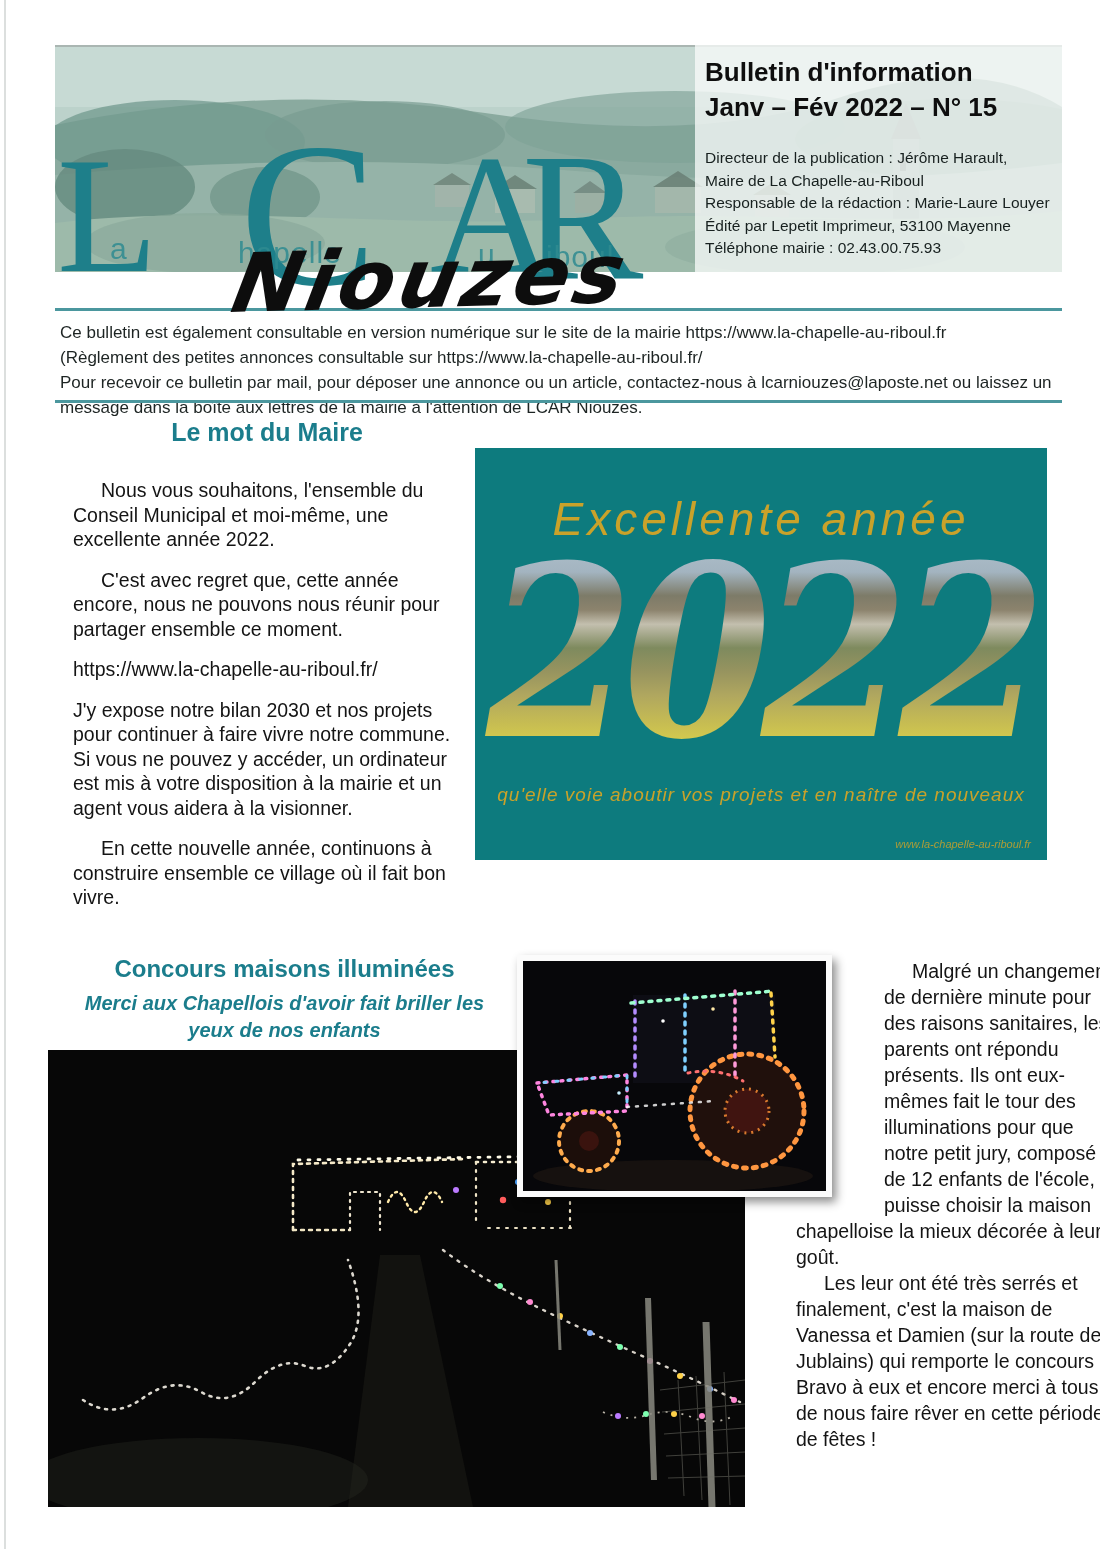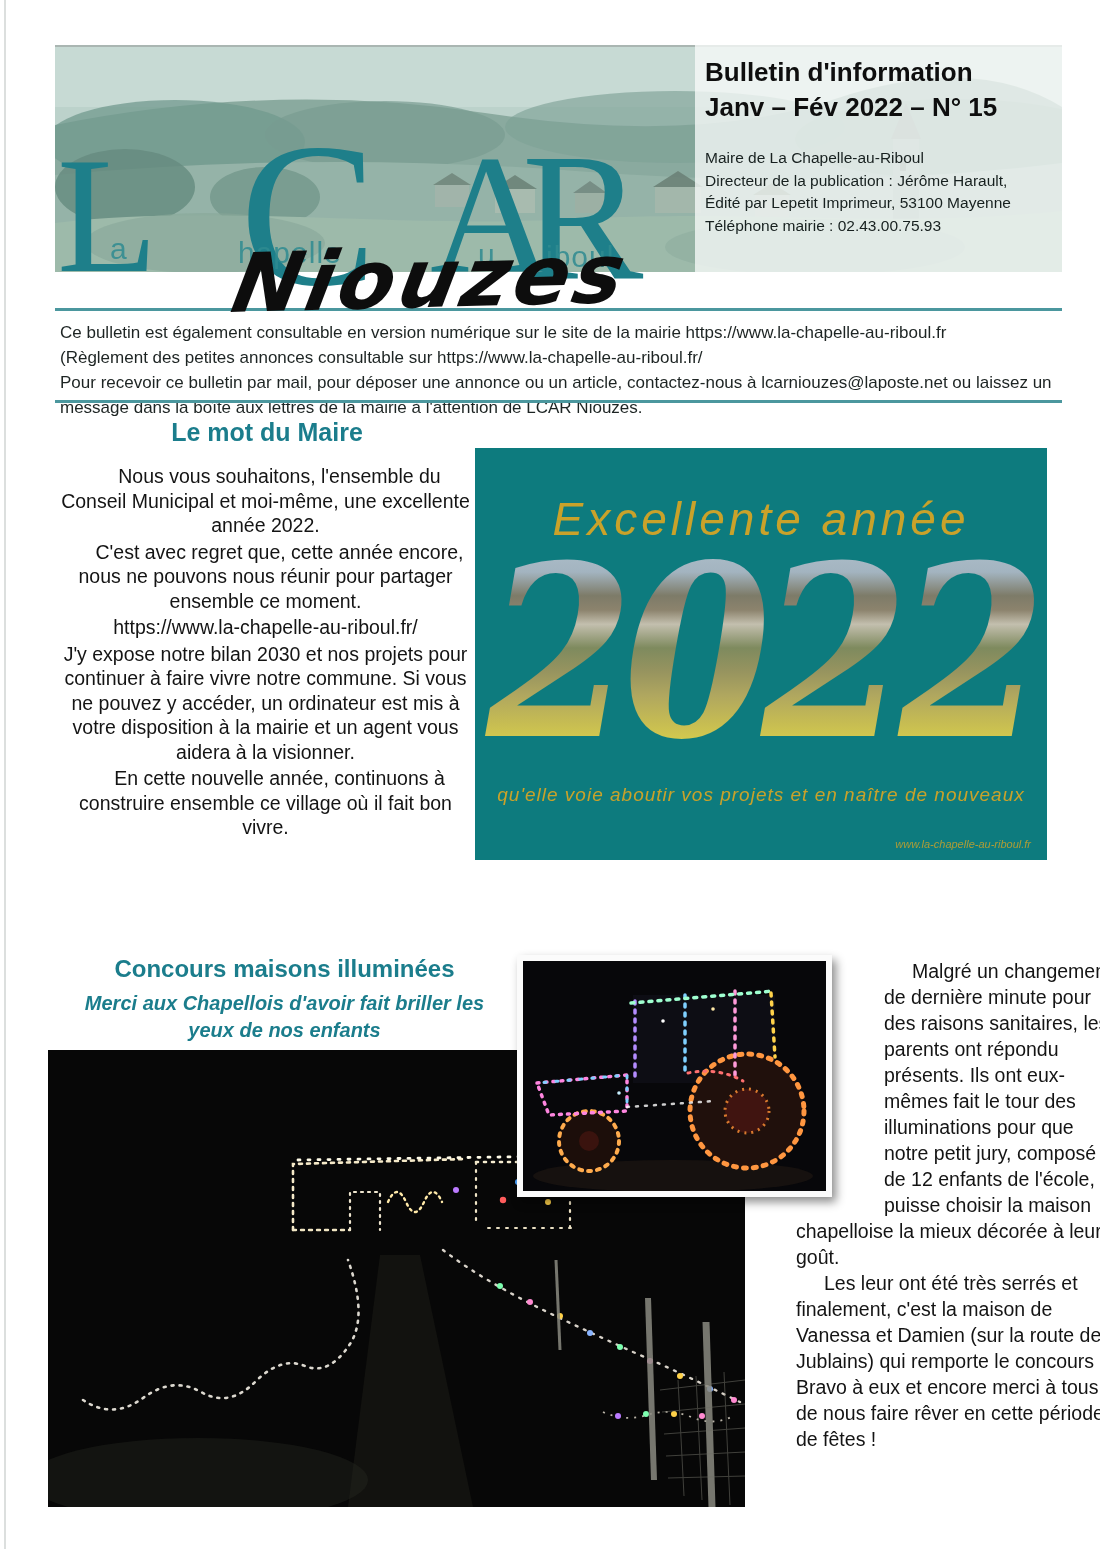--- a/index.html
+++ b/index.html
@@ -27,21 +27,21 @@
 
   .rule{left:55px;width:1007px;height:3px;background:#4b979e;}
 
   
   .intro{left:60px;top:320px;width:1002px;font-size:17px;line-height:25px;color:#1d2423;}
 
   
   .section-title{color:#1b7d8c;font-weight:bold;text-align:center;}
   .maire-title{left:57px;top:418px;width:420px;font-size:25px;}
   .maire-col{left:57px;top:462px;width:417px;font-size:19.5px;line-height:24.5px;color:#141414;}
-  .maire-col p{margin:2px;text-align:center;}
+  .maire-col p{margin:16px;}
   .indent{text-indent:28px;}
 
   
   .card2022{left:475px;top:448px;width:572px;height:412px;background:#0d7b7e;overflow:hidden;font-style:italic;}
   .card-top{position:absolute;left:0;top:44px;width:100%;text-align:center;
     color:#c9a22a;font-size:46px;letter-spacing:4px;font-weight:400;}
   .card-year{position:absolute;left:0;top:86px;width:100%;text-align:center;
     font-family:"DejaVu Serif",serif;font-weight:bold;font-size:212px;line-height:1;
     letter-spacing:-10px;transform:scaleY(1.12);transform-origin:top;
     background:linear-gradient(180deg,#b2c2cd 0%,#a3b4c0 16%,#7d7b68 26%,#8c836d 32%,#c3bfae 38%,#7e8a5e 48%,#97945f 58%,#b0a75f 68%,#c7bd52 80%,#d9d04c 90%,#ccce49 100%);
@@ -114,22 +114,23 @@
 <span class="abs logo-word" style="left:546px;top:240px;">iboul</span>
 
 <span class="abs niouzes" style="left:235px;top:238px;">Niouzes</span>
 
 <div class="abs masthead">
   <div class="masthead-title">
     <div>Bulletin d'information</div>
     <div>Janv – Fév 2022 – N° 15</div>
   </div>
   <div class="masthead-lines">
+    <div>Directeur de la publication : Jérôme Harault,</div>
     <div>Maire de La Chapelle-au-Riboul</div>
-    <div>Directeur de la publication : Jérôme Harault,</div>
+    <div>Responsable de la rédaction : Marie-Laure Louyer</div>
     <div>Édité par Lepetit Imprimeur, 53100 Mayenne</div>
     <div>Téléphone mairie : 02.43.00.75.93</div>
   </div>
 </div>
 
 <div class="abs rule" style="top:308px;"></div>
 
 <div class="abs intro">
   <div>Ce bulletin est également consultable en version numérique sur le site de la mairie https://www.la-chapelle-au-riboul.fr</div>
   <div>(Règlement des petites annonces consultable sur https://www.la-chapelle-au-riboul.fr/</div>

